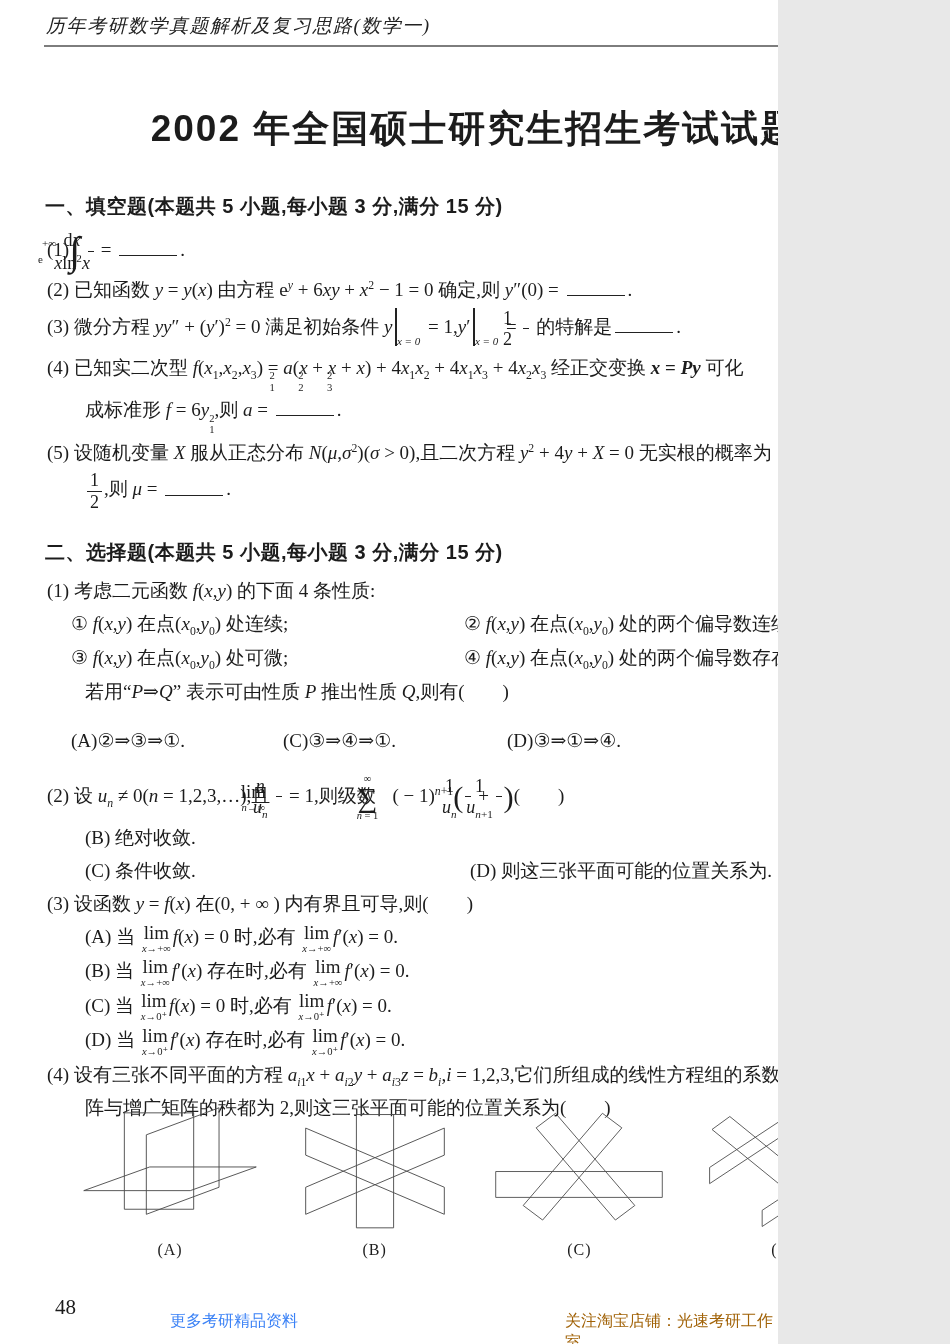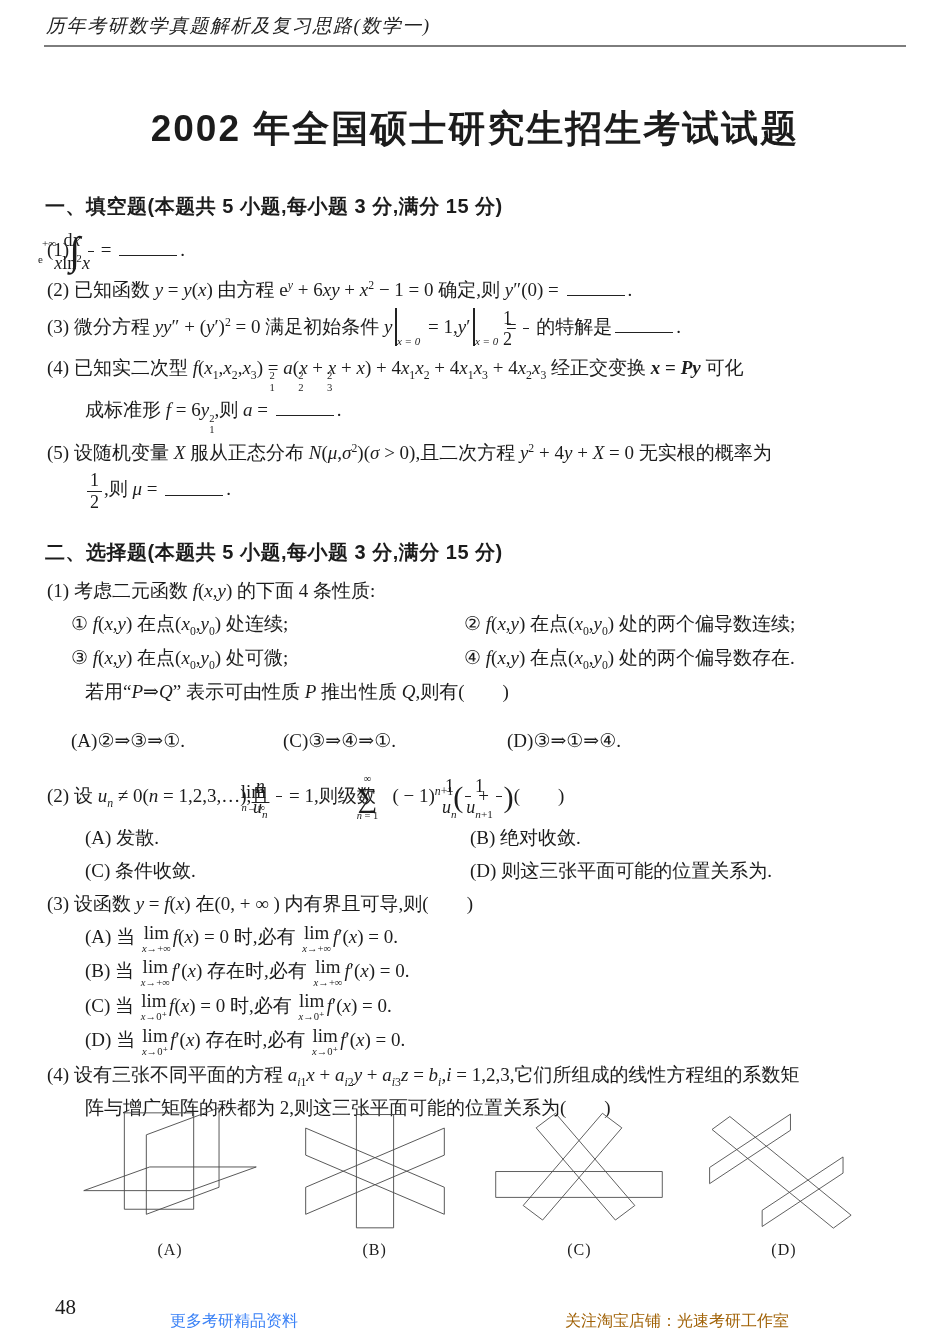--- a/index.html
+++ b/index.html
@@ -1,16 +1,16 @@
 <!DOCTYPE html>
 <html><head>
 <meta charset="utf-8">
 <style>
   html,body{margin:0;padding:0;background:#e8e8e8;}
-  .page{position:relative;width:950px;height:1344px;background:#ffffff;overflow:hidden;
+  .page{position:relative;width:778px;height:1344px;background:#ffffff;overflow:hidden;
         font-family:"Liberation Serif","DejaVu Serif",serif;color:#1c1c1c;}
   
   .running-header{position:absolute;left:46px;top:13px;font-size:19px;font-style:italic;
         letter-spacing:1.5px;color:#222;}
   .header-rule{position:absolute;left:44px;top:45px;width:862px;height:2px;background:#7d7d7d;}
   .page-title{position:absolute;left:0;top:104px;width:950px;margin:0;text-align:center;
         font-size:37px;font-weight:bold;letter-spacing:2px;
         font-family:"Liberation Sans","DejaVu Sans",sans-serif;}
   
   .main{position:absolute;left:47px;top:190px;width:860px;font-size:19px;line-height:1.62;}
@@ -111,21 +111,20 @@
     </div>
     <div class="indent">若用“<i>P</i>⇒<i>Q</i>” 表示可由性质 <i>P</i> 推出性质 <i>Q</i>,则有(　　)</div>
     <div class="opts4">
       <span class="o1">(A)②⇒③⇒①.</span>
       <span class="o3">(C)③⇒④⇒①.</span>
       <span class="o4">(D)③⇒①⇒④.</span>
     </div>
 
     <div class="q">(2) 设 <i>u</i><sub><i>n</i></sub> ≠ 0(<i>n</i> = 1,2,3,…),且<span class="lim"><span class="w">lim</span><span class="u"><i>n</i>→∞</span></span><span class="frac"><span class="num"><i>n</i></span><span class="den"><i>u</i><sub><i>n</i></sub></span></span> = 1,则级数 <span class="sum"><span class="t">∞</span><span class="s">∑</span><span class="b"><i>n</i> = 1</span></span>( − 1)<sup><i>n</i>+1</sup><span class="bigp">(</span><span class="frac"><span class="num">1</span><span class="den"><i>u</i><sub><i>n</i></sub></span></span> + <span class="frac"><span class="num">1</span><span class="den"><i>u</i><sub><i>n</i>+1</sub></span></span><span class="bigp">)</span>(　　)</div>
     <div class="grid2b">
-      <div>(A) 发散.</div>
       <div>(B) 绝对收敛.</div>
     </div>
     <div class="grid2b">
       <div>(C) 条件收敛.</div>
       <div>(D) 则这三张平面可能的位置关系为.</div>
     </div>
 
     <div class="q">(3) 设函数 <i>y</i> = <i>f</i>(<i>x</i>) 在(0, + ∞ ) 内有界且可导,则(　　)</div>
     <div class="indent">(A) 当 <span class="lim"><span class="w">lim</span><span class="u"><i>x</i>→+∞</span></span><i>f</i>(<i>x</i>) = 0 时,必有 <span class="lim"><span class="w">lim</span><span class="u"><i>x</i>→+∞</span></span><i>f</i>′(<i>x</i>) = 0.</div>
     <div class="indent">(B) 当 <span class="lim"><span class="w">lim</span><span class="u"><i>x</i>→+∞</span></span><i>f</i>′(<i>x</i>) 存在时,必有 <span class="lim"><span class="w">lim</span><span class="u"><i>x</i>→+∞</span></span><i>f</i>′(<i>x</i>) = 0.</div>

